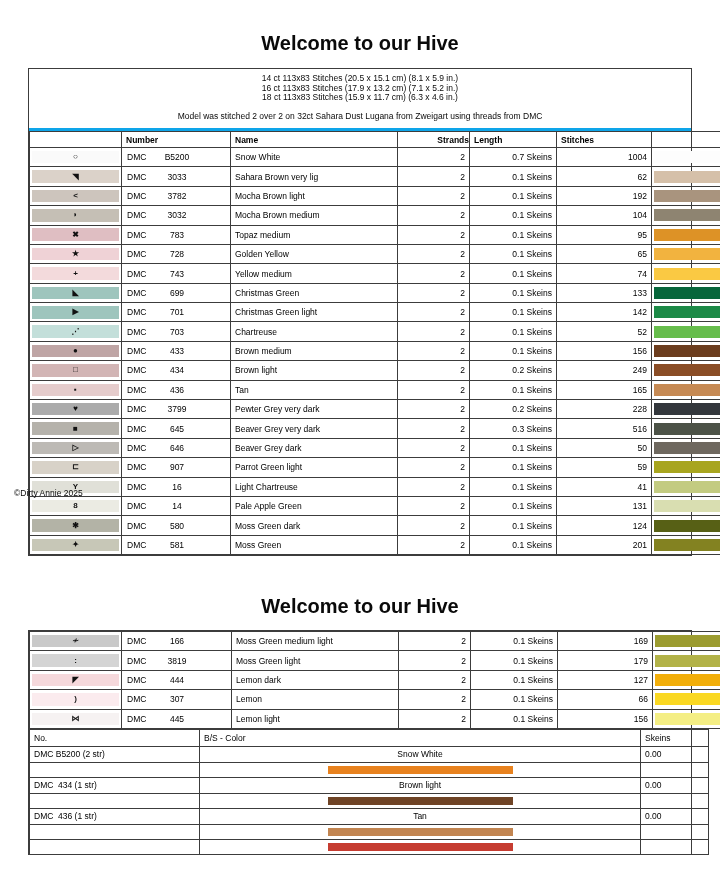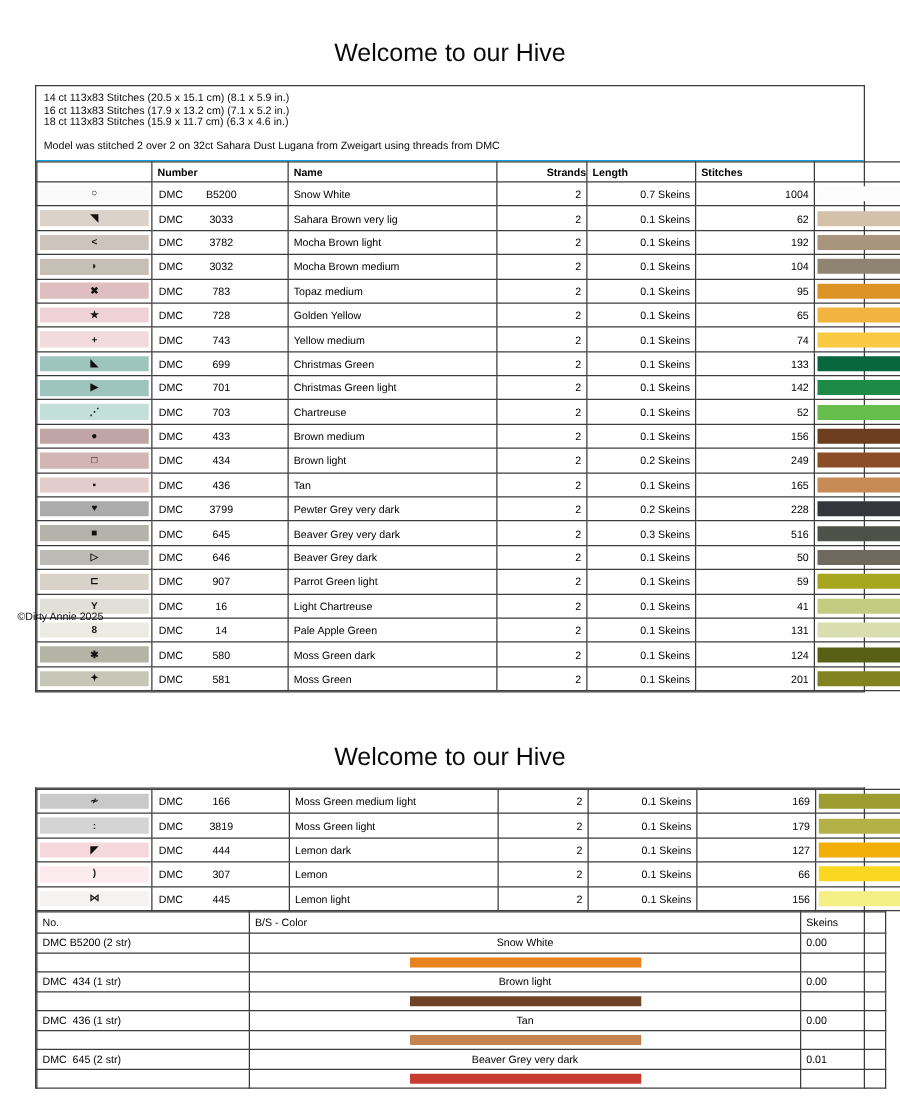--- a/index.html
+++ b/index.html
@@ -3,33 +3,33 @@
 <meta charset="utf-8">
 <style>
   html,body{margin:0;padding:0;}
   body{
     width:720px;height:894px;position:relative;background:#ffffff;
     font-family:"Liberation Sans", sans-serif;color:#000;
     -webkit-font-smoothing:antialiased;
   }
   .page-title{
     position:absolute;left:0;width:720px;text-align:center;
-    font-size:20px;font-weight:400;color:#0a0a0a;letter-spacing:0px;
+    font-size:20px;font-weight:700;color:#0a0a0a;letter-spacing:0px;
   }
   #title1{top:32px;}
   #title2{top:595px;}
   .sheet{
     position:absolute;left:28px;width:664px;border:1px solid #3c3c3c;
     box-sizing:border-box;background:#fff;
   }
   #sheet1{top:68px;}
   #sheet2{top:630px;border-bottom:none;}
   .info-box{
-    border-bottom:1px solid #0ea5e9;padding:5px 6px 7px 6px;
-    font-size:8.5px;line-height:9.6px;color:#0a0a0a;
+    border-bottom:3px solid #0ea5e9;padding:5px 6px 7px 6px;
+    font-size:8.5px;line-height:9.6px;color:#0a0a0a;text-align:center;
   }
   .model-line{margin-top:9px;}
   table{border-collapse:collapse;width:100%;table-layout:fixed;font-size:8.5px;}
   td,th{border:1px solid #3c3c3c;padding:0;overflow:hidden;white-space:nowrap;
         height:15.4px;vertical-align:middle;color:#000;}
   thead th{font-weight:bold;text-align:left;padding-left:4px;height:14.6px;}
   .c-sym{width:87px;}
   .c-num{width:104px;}
   .c-name{width:162px;}
   .c-strands{width:67px;text-align:right;}
@@ -523,25 +523,20 @@
           <td class="bs-color">Tan</td>
           <td class="bs-skeins">0.00</td>
         </tr>
         <tr class="bs-bar-row">
           <td></td>
           <td>
             <div class="bs-bar" style="background:#C28551"></div>
           </td>
           <td></td>
         </tr>
-        <tr class="bs-name-row">
-          <td class="bs-no">DMC  645 (2 str)</td>
-          <td class="bs-color">Beaver Grey very dark</td>
-          <td class="bs-skeins">0.01</td>
-        </tr>
         <tr class="bs-bar-row">
           <td></td>
           <td>
             <div class="bs-bar" style="background:#C63C31"></div>
           </td>
           <td></td>
         </tr>
       </tbody>
   </table>
 </div>

